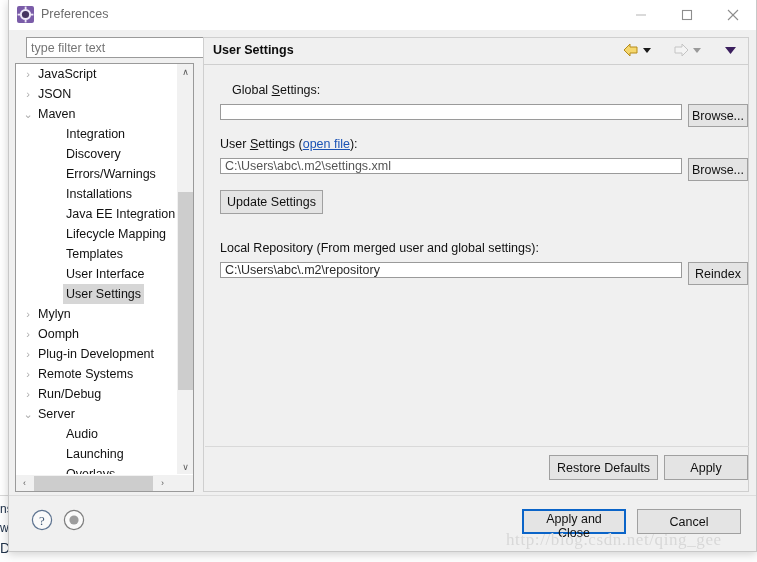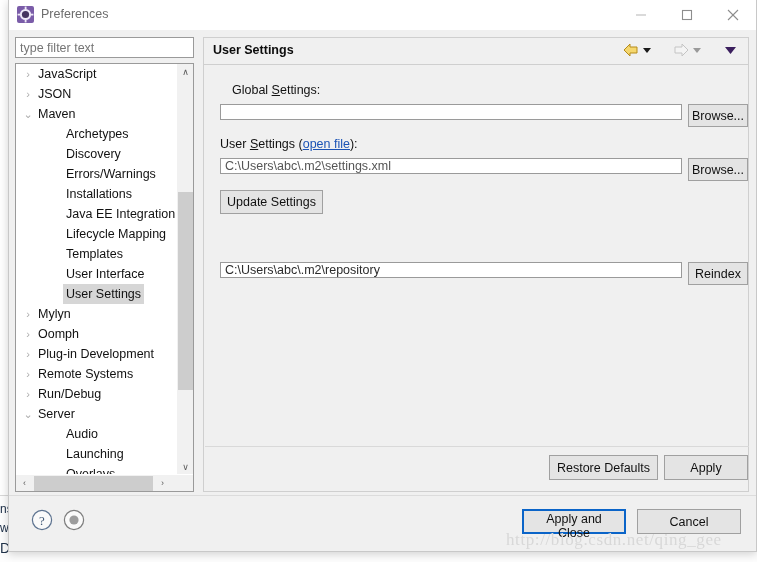--- a/index.html
+++ b/index.html
@@ -71,21 +71,21 @@
     width: 747px; height: 465px;
     background: #f0f0f0;
   }
 
   
   #tree-col {
     position: absolute; left: 6px; top: 7px;
     width: 181px; height: 455px;
   }
   #filter-input {
-    position: absolute; left: 0; top: 0;
+    position: absolute; left: 11px; top: 0;
     width: 179px; height: 21px;
     background: #ffffff;
     border: 1px solid #9a9a9a;
     font-family: "Liberation Sans", sans-serif;
     font-size: 12.5px;
     color: #7a7a7a;
     padding: 0 4px;
     outline: none;
   }
   #tree-box {
@@ -326,21 +326,21 @@
             </div>
             <div class="tnode depth0">
               <span class="twist">›</span>
               <span class="tlabel">JSON</span>
             </div>
             <div class="tnode depth0">
               <span class="twist">⌄</span>
               <span class="tlabel">Maven</span>
             </div>
             <div class="tnode depth1">
-              <span class="tlabel">Archetypes</span>
+              <span class="tlabel">Integration</span>
             </div>
             <div class="tnode depth1">
               <span class="tlabel">Discovery</span>
             </div>
             <div class="tnode depth1">
               <span class="tlabel">Errors/Warnings</span>
             </div>
             <div class="tnode depth1">
               <span class="tlabel">Installations</span>
             </div>
@@ -446,20 +446,21 @@
       <input class="txtfield" style="left: 16px; top: 66px; width: 462px;" type="text" value="">
       <button class="btn" style="left:484px; top:66px; width:60px; height:23px;">Browse...</button>
 
       <div class="field-label" style="left:16px; top:99px;">
         <span>User </span><u>S</u><span>ettings (</span><a class="link" href="#">open file</a><span>):</span>
       </div>
       <input class="txtfield" style="left: 16px; top: 120px; width: 462px;" type="text" value="C:\Users\abc\.m2\settings.xml">
       <button class="btn" style="left:484px; top:120px; width:60px; height:23px;">Browse...</button>
       <button class="btn" style="left:16px; top:152px; width:103px; height:24px;">Update Settings</button>
 
+      <div class="field-label" style="left:16px; top:203px;">Local Repository (From merged user and global settings):</div>
       <input class="txtfield" style="left: 16px; top: 224px; width: 462px; color: rgb(43, 43, 43);" type="text" value="C:\Users\abc\.m2\repository">
       <button class="btn" style="left:484px; top:224px; width:60px; height:23px;">Reindex</button>
 
       <div id="content-sep"></div>
       <button class="btn" style="left:345px; top:417px; width:109px; height:25px;">Restore Defaults</button>
       <button class="btn" style="left:460px; top:417px; width:84px; height:25px;">Apply</button>
     </div>
   </div>
 
   <div id="footer">

